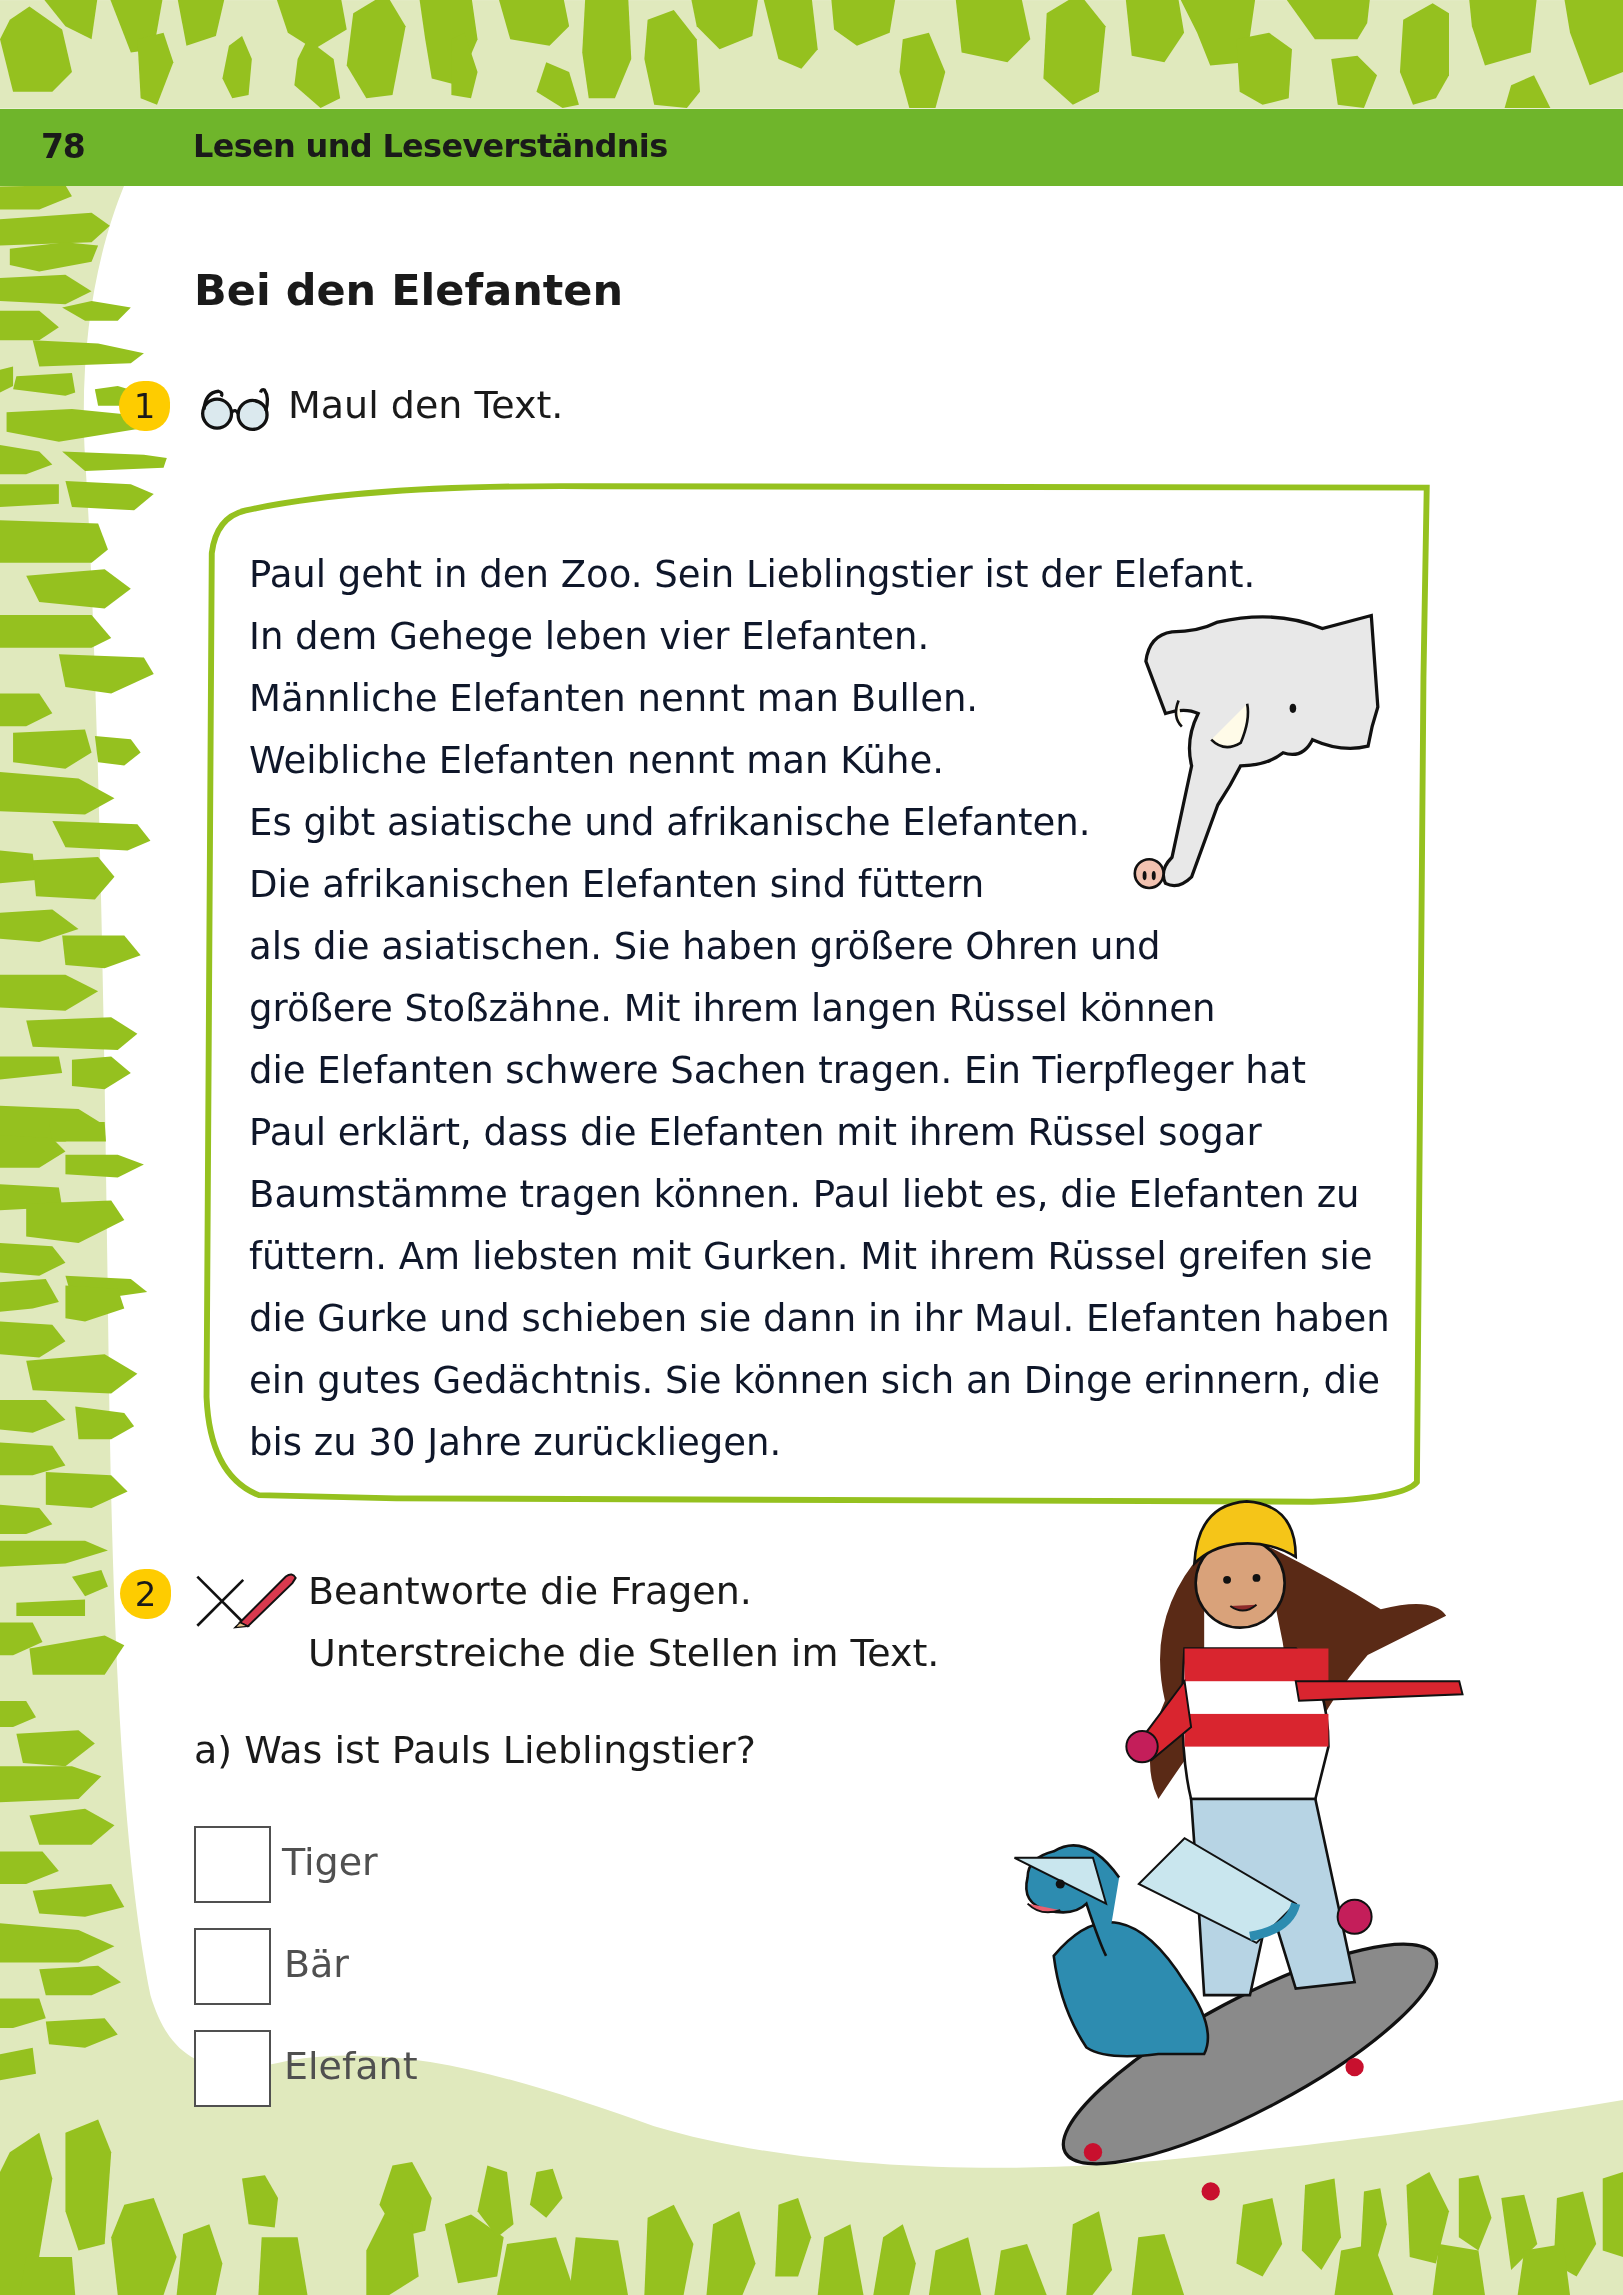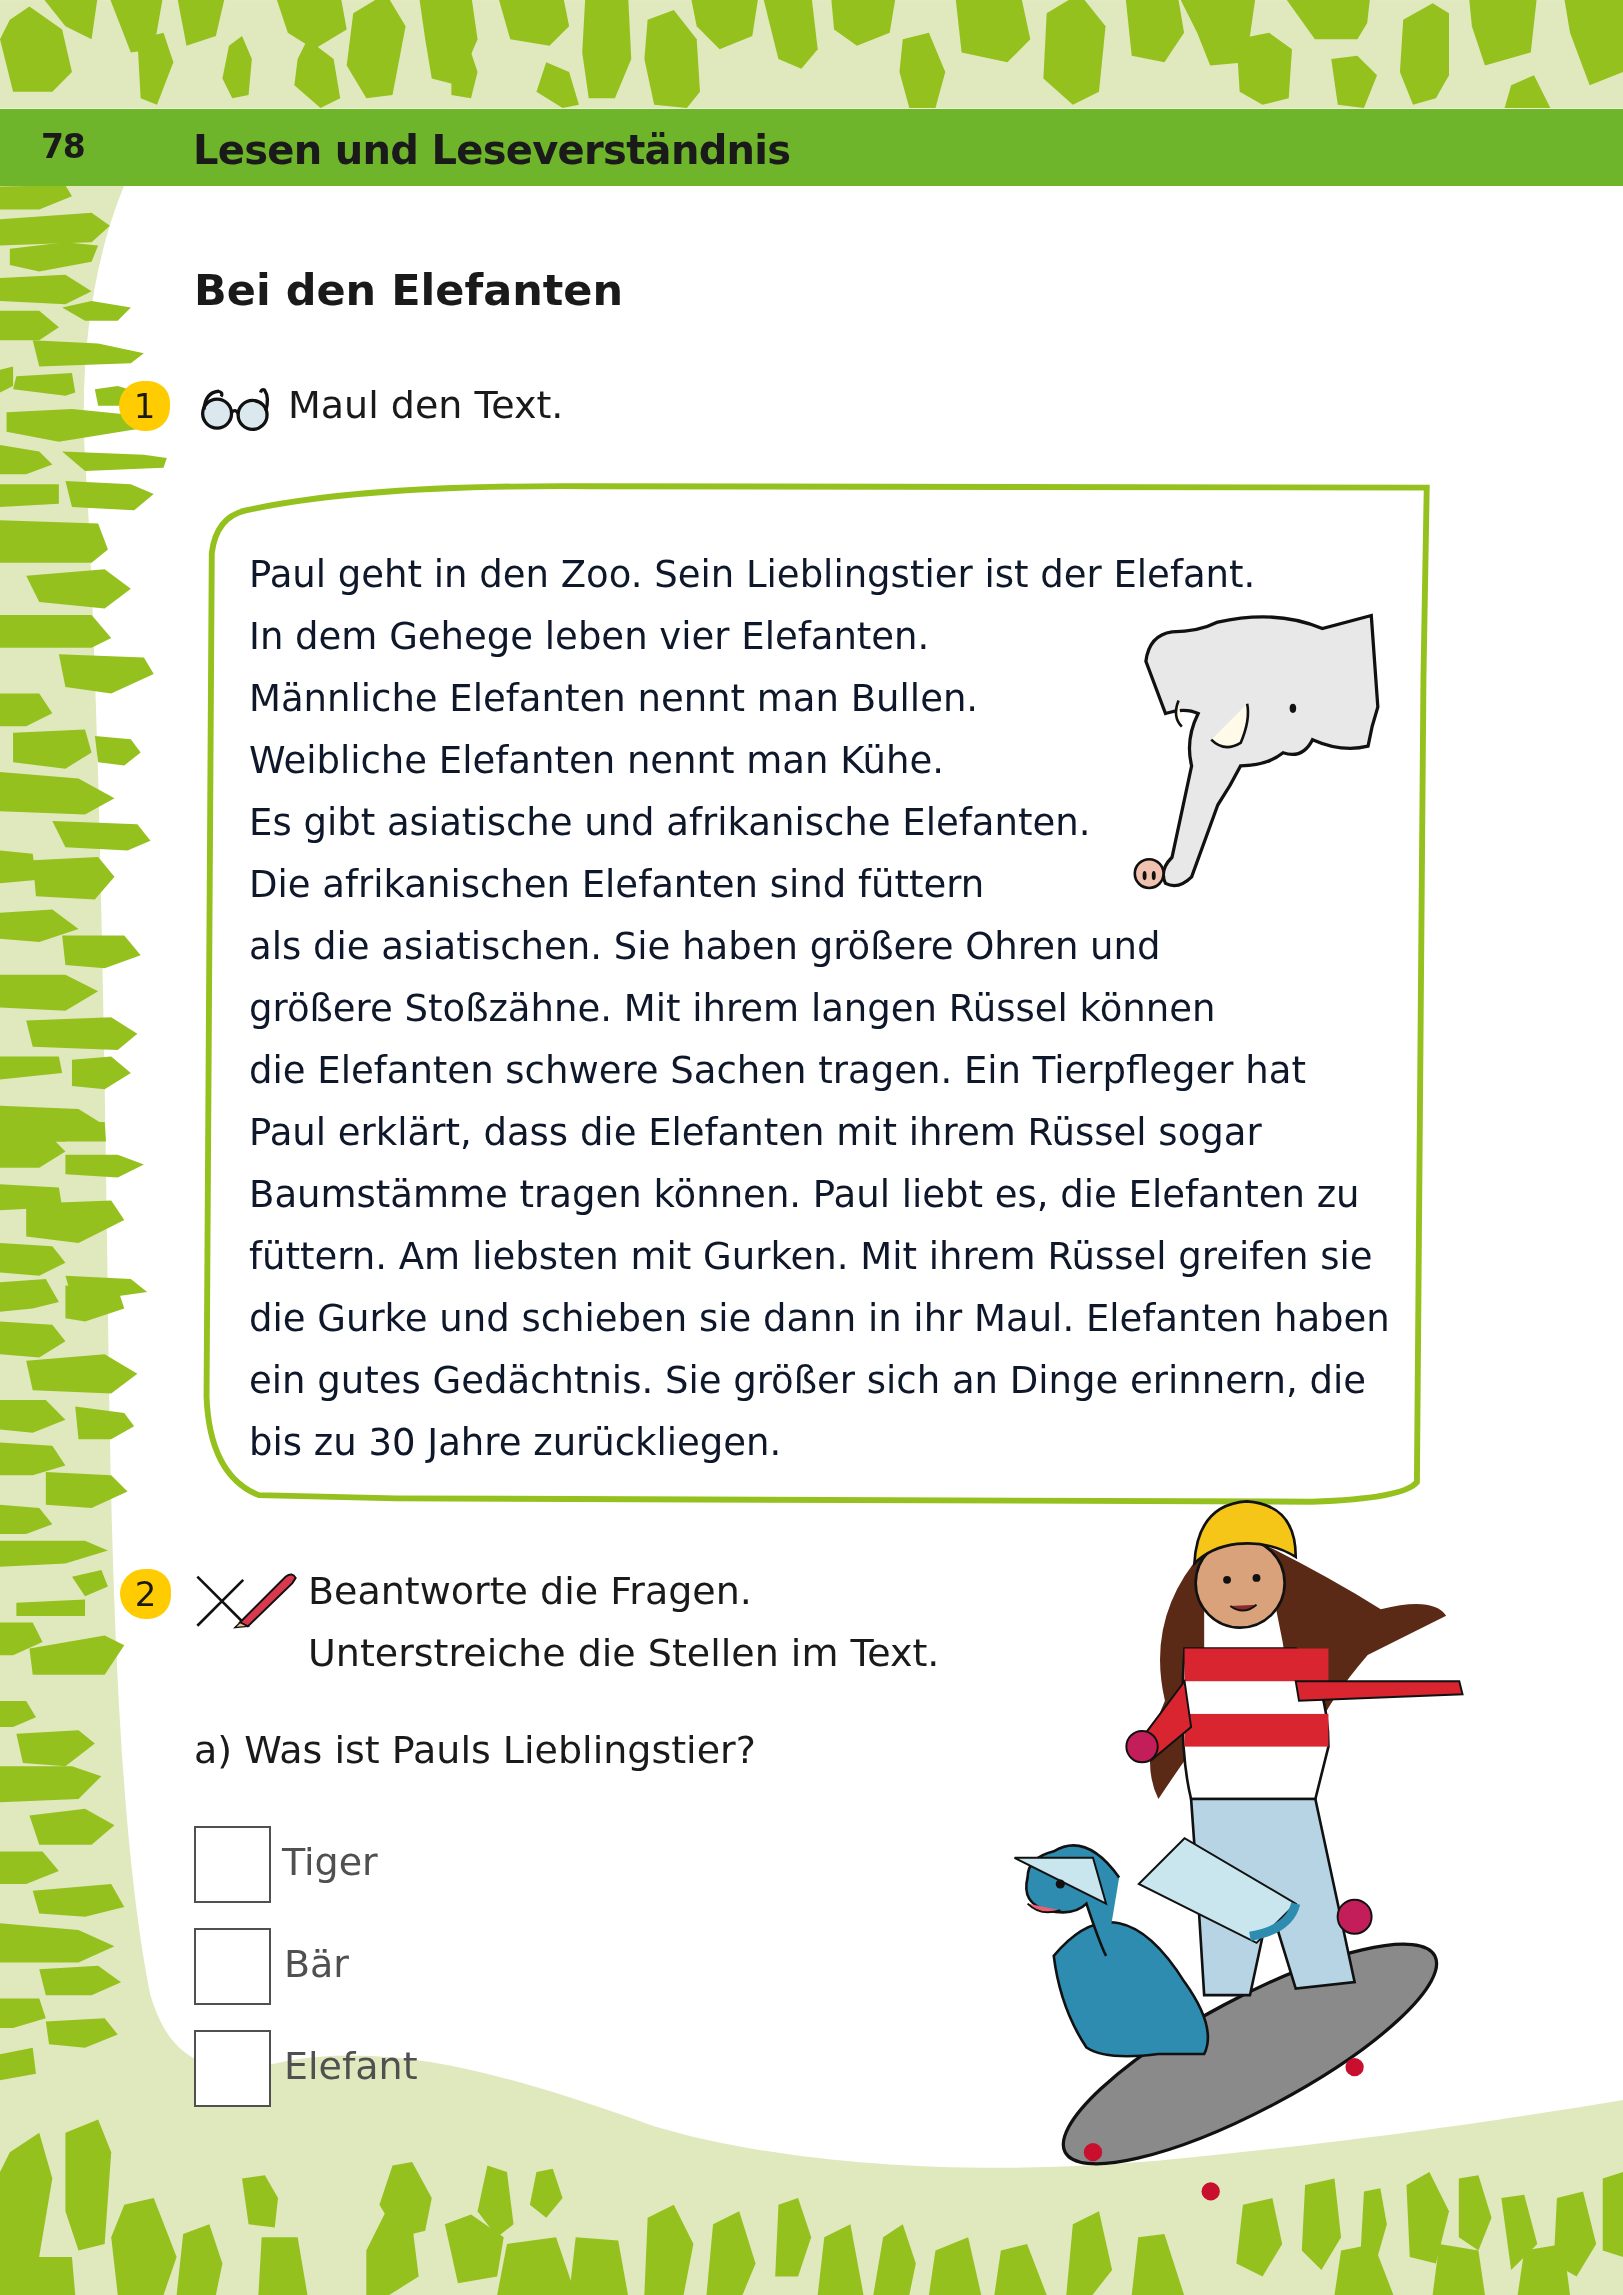--- a/index.html
+++ b/index.html
@@ -1,21 +1,21 @@
 <!DOCTYPE html>
 <html style="font-size:10.5px"><head>
 <meta charset="utf-8">
 <style>
   html, body { margin:0; padding:0; }
   body { width:1623px; height:2295px; position:relative; overflow:hidden; background:#ffffff; font-family:"DejaVu Sans", sans-serif; }
   .abs { position:absolute; }
   #bg-pattern { position:absolute; left:0; top:0; width:1623px; height:2295px; }
   .header-bar { position:absolute; left:0; top:109px; width:1623px; height:77px; background:#6fb52b; }
   .page-num { position:absolute; left:41px; top:127px; font-size:33px; font-weight:bold; color:#1a1a1a; letter-spacing:-1.3px; }
-  .section-title { position:absolute; left:193px; top:127px; font-size:40px; font-weight:bold; color:#1a1a1a; letter-spacing:-0.7px; }
+  .section-title { position:absolute; left:193px; top:127px; font-size:32px; font-weight:bold; color:#1a1a1a; letter-spacing:-0.7px; }
   .page-heading { position:absolute; left:194px; top:257px; font-size:43px; font-weight:bold; color:#1a1a1a;margin-top:8px; }
   .badge { position:absolute; width:51px; height:50px; background:#fecc00; border-radius:25px 22px 23.6px 26px; font-size:34px; color:#1a1a1a; text-align:center; line-height:50px; }
   .task-text { position:absolute; font-size:38px; color:#1a1a1a; }
   .text-box { position:absolute; left:200px; top:481px; width:1230px; height:1024px; }
   .story { position:absolute; left:249px; top:544px; width:1152px; font-size:37px; color:#0f172a; line-height:62px; }
   .story div { white-space:nowrap; }
   .question { position:absolute; left:194px; top:1728px; font-size:38px; color:#1a1a1a; }
   .option { position:absolute; left:194px; height:77px; }
   .checkbox { position:absolute; left:0; top:0; width:73px; height:73px; border:2.6px solid #505050; background:#fff; cursor:pointer; }
   .option-label { position:absolute; left:88px; top:14.4px; font-size:38px; color:#505050; white-space:nowrap; }
@@ -195,21 +195,21 @@
   <div>Weibliche Elefanten nennt man Kühe.</div>
   <div>Es gibt asiatische und afrikanische Elefanten.</div>
   <div>Die afrikanischen Elefanten sind füttern</div>
   <div>als die asiatischen. Sie haben größere Ohren und</div>
   <div>größere Stoßzähne. Mit ihrem langen Rüssel können</div>
   <div>die Elefanten schwere Sachen tragen. Ein Tierpfleger hat</div>
   <div>Paul erklärt, dass die Elefanten mit ihrem Rüssel sogar</div>
   <div>Baumstämme tragen können. Paul liebt es, die Elefanten zu</div>
   <div>füttern. Am liebsten mit Gurken. Mit ihrem Rüssel greifen sie</div>
   <div>die Gurke und schieben sie dann in ihr Maul. Elefanten haben</div>
-  <div>ein gutes Gedächtnis. Sie größer sich an Dinge erinnern, die</div>
+  <div>ein gutes Gedächtnis. Sie können sich an Dinge erinnern, die</div>
   <div>bis zu 30 Jahre zurückliegen.</div>
 </div>
 
 <svg class="abs" style="left:1126px; top:609px;" width="275" height="294" viewBox="0 0 420 450">
   <path d="M140,20 Q230,0 300,30 L375,10 L385,150 Q375,180 370,210 Q330,220 285,200 Q270,230 240,220 Q215,240 175,240 Q160,270 140,300 L100,410 Q80,430 60,420 Q50,400 70,380 L100,240 Q90,200 110,160 Q90,150 60,160 L30,80 Q35,40 70,35 Q110,35 140,20 Z" fill="#e8e8e8" stroke="#111" stroke-width="5"></path>
   <path d="M185,145 Q190,170 175,205 Q150,220 130,200" fill="#fffbe8" stroke="#111" stroke-width="4"></path>
   <path d="M80,140 Q70,165 85,180" fill="#fffbe8" stroke="#111" stroke-width="4"></path>
   <ellipse cx="255" cy="152" rx="5" ry="7" fill="#111"></ellipse>
   <ellipse cx="35" cy="405" rx="22" ry="22" fill="#f2c2b0" stroke="#111" stroke-width="4"></ellipse>
   <ellipse cx="28" cy="408" rx="3" ry="7" fill="#111"></ellipse>

